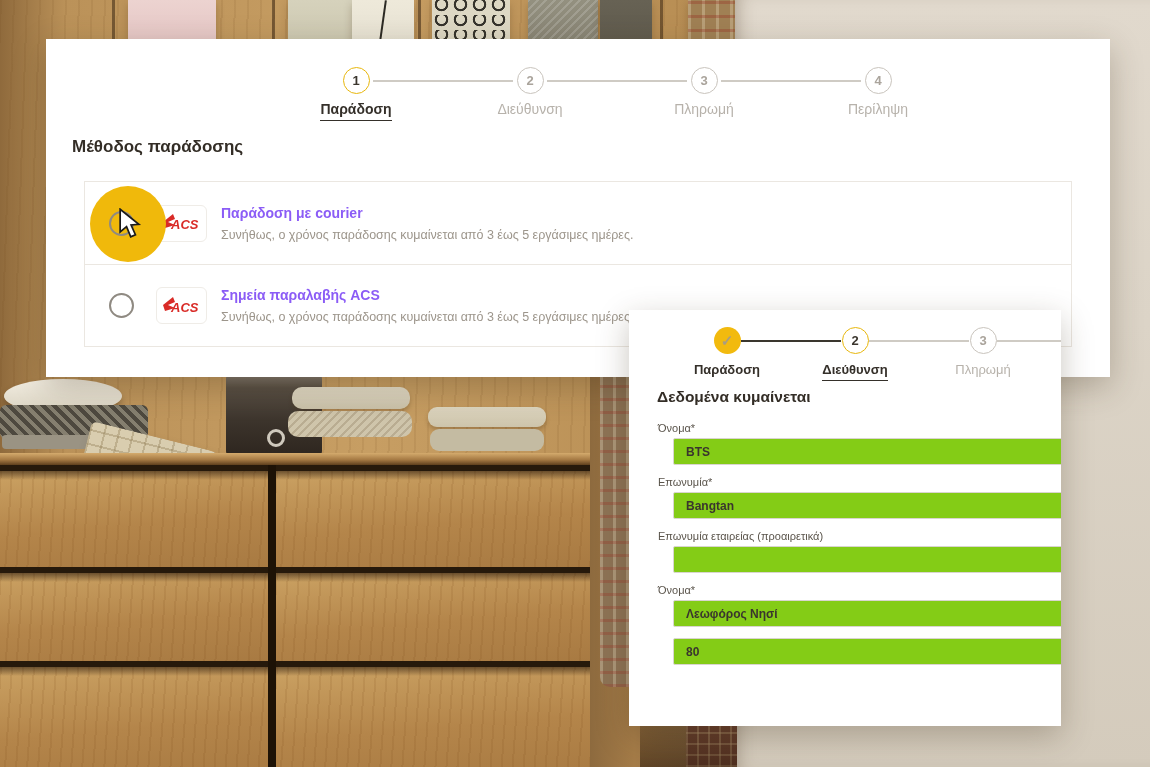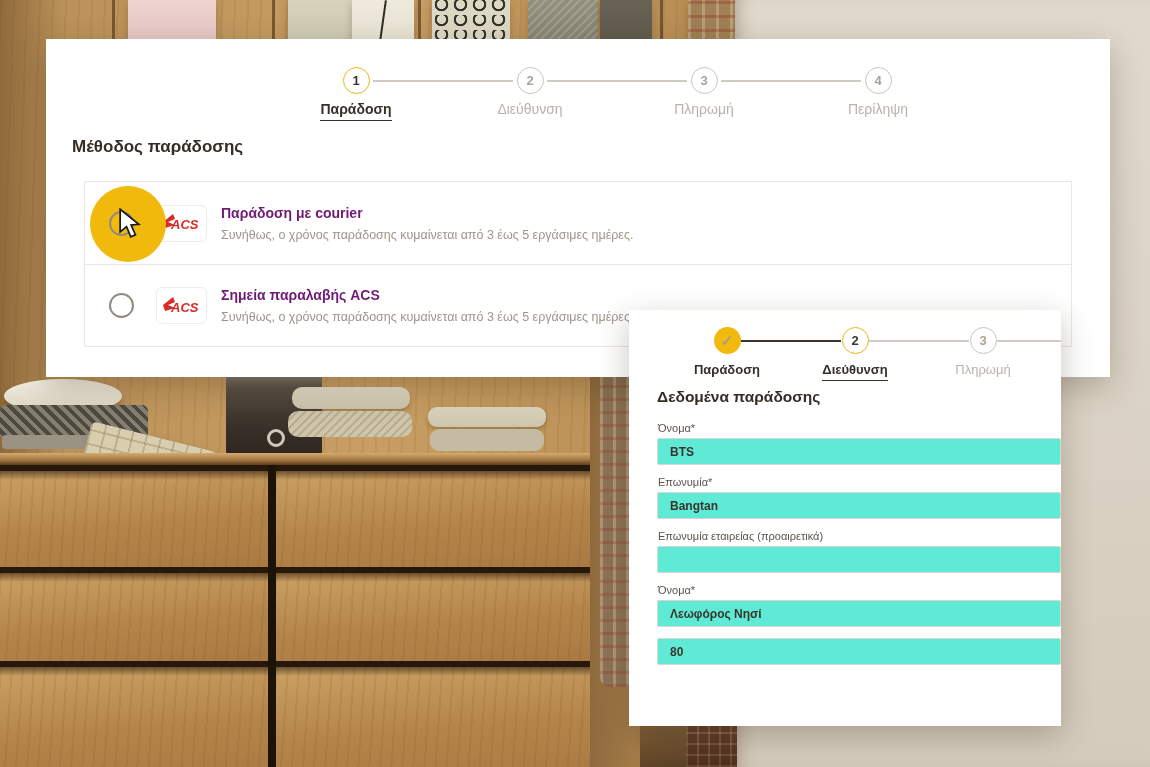--- a/index.html
+++ b/index.html
@@ -97,37 +97,37 @@
   .step-label.done-l{color:#35302a;font-weight:bold;}
 
   .h1{position:absolute;left:26px;top:98px;font-size:17px;font-weight:bold;color:#332d26;}
   .options{position:absolute;left:38px;right:38px;top:142px;border:1px solid #ebe7e1;}
   .option-row{display:flex;align-items:center;height:82px;padding-left:24px;box-sizing:border-box;}
   .option-row + .option-row{border-top:1px solid #ebe7e1;}
   .radio{position:relative;z-index:3;width:21px;height:21px;border:2px solid #8f8a82;border-radius:50%;
     margin-right:22px;background:transparent;flex:none;}
   .logo{width:49px;height:35px;border:1px solid #efece7;border-radius:6px;margin-right:14px;
     display:flex;align-items:center;justify-content:center;background:#fff;flex:none;}
-  .opt-title{font-size:14px;font-weight:bold;color:#701a75;margin-bottom:7px;}
+  .opt-title{font-size:14px;font-weight:bold;color:#8b5cf6;margin-bottom:7px;}
   .opt-desc{font-size:12.5px;color:#9c958b;}
 
   .click-highlight{position:absolute;left:44px;top:147px;width:76px;height:76px;border-radius:50%;
     background:#f0b90b;z-index:2;}
   .cursor{position:absolute;left:71px;top:169px;z-index:6;}
 
   
   .h2{position:absolute;left:28px;top:78px;font-size:15.5px;font-weight:bold;color:#332d26;}
   .p2 .circle{top:17px;} .p2 .connector{top:29.5px;}
   .p2 .step-label{top:52px;width:120px;font-size:13px;}
   .fields{position:absolute;left:28px;right:0;top:112px;}
   .group{margin-bottom:11px;}
   .group label{display:block;font-size:11px;color:#5a544b;line-height:12px;margin:0 0 4px 1px;}
   .group input{display:block;width:100%;height:27px;border:1px solid #d9d5cf;border-radius:2px;
     padding:0 12px;font-family:"Liberation Sans",sans-serif;font-size:12px;font-weight:bold;color:#3a352e;
-    box-sizing:border-box;background:#5eead4;outline:none;}
+    box-sizing:border-box;background:#84cc16;outline:none;margin-left:16px;}
 </style>
 </head>
 <body>
 
 <div class="scene">
 
   <div class="wood-left">
     <div class="seam" style="left:112px"></div>
     <div class="seam" style="left:272px"></div>
     <div class="seam" style="left:418px"></div>
@@ -232,21 +232,21 @@
     <div class="connector dark" style="left:112px;width:100px"></div>
     <div class="connector" style="left:240px;width:100px"></div>
     <div class="connector" style="left:368px;width:120px"></div>
     <div class="circle done" style="left:84.5px">✓</div>
     <div class="circle active" style="left:212.5px">2</div>
     <div class="circle idle" style="left:340.5px">3</div>
     <div class="step-label done-l" style="left:38px">Παράδοση</div>
     <div class="step-label on" style="left:166px"><span class="ul">Διεύθυνση</span></div>
     <div class="step-label" style="left:294px">Πληρωμή</div>
 
-    <div class="h2">Δεδομένα παράδοσης</div>
+    <div class="h2">Δεδομένα κυμαίνεται</div>
 
     <div class="fields">
       <div class="group">
         <label>Όνομα*</label>
         <input type="text" value="BTS" style="">
       </div>
       <div class="group">
         <label>Επωνυμία*</label>
         <input type="text" value="Bangtan" style="">
       </div>

